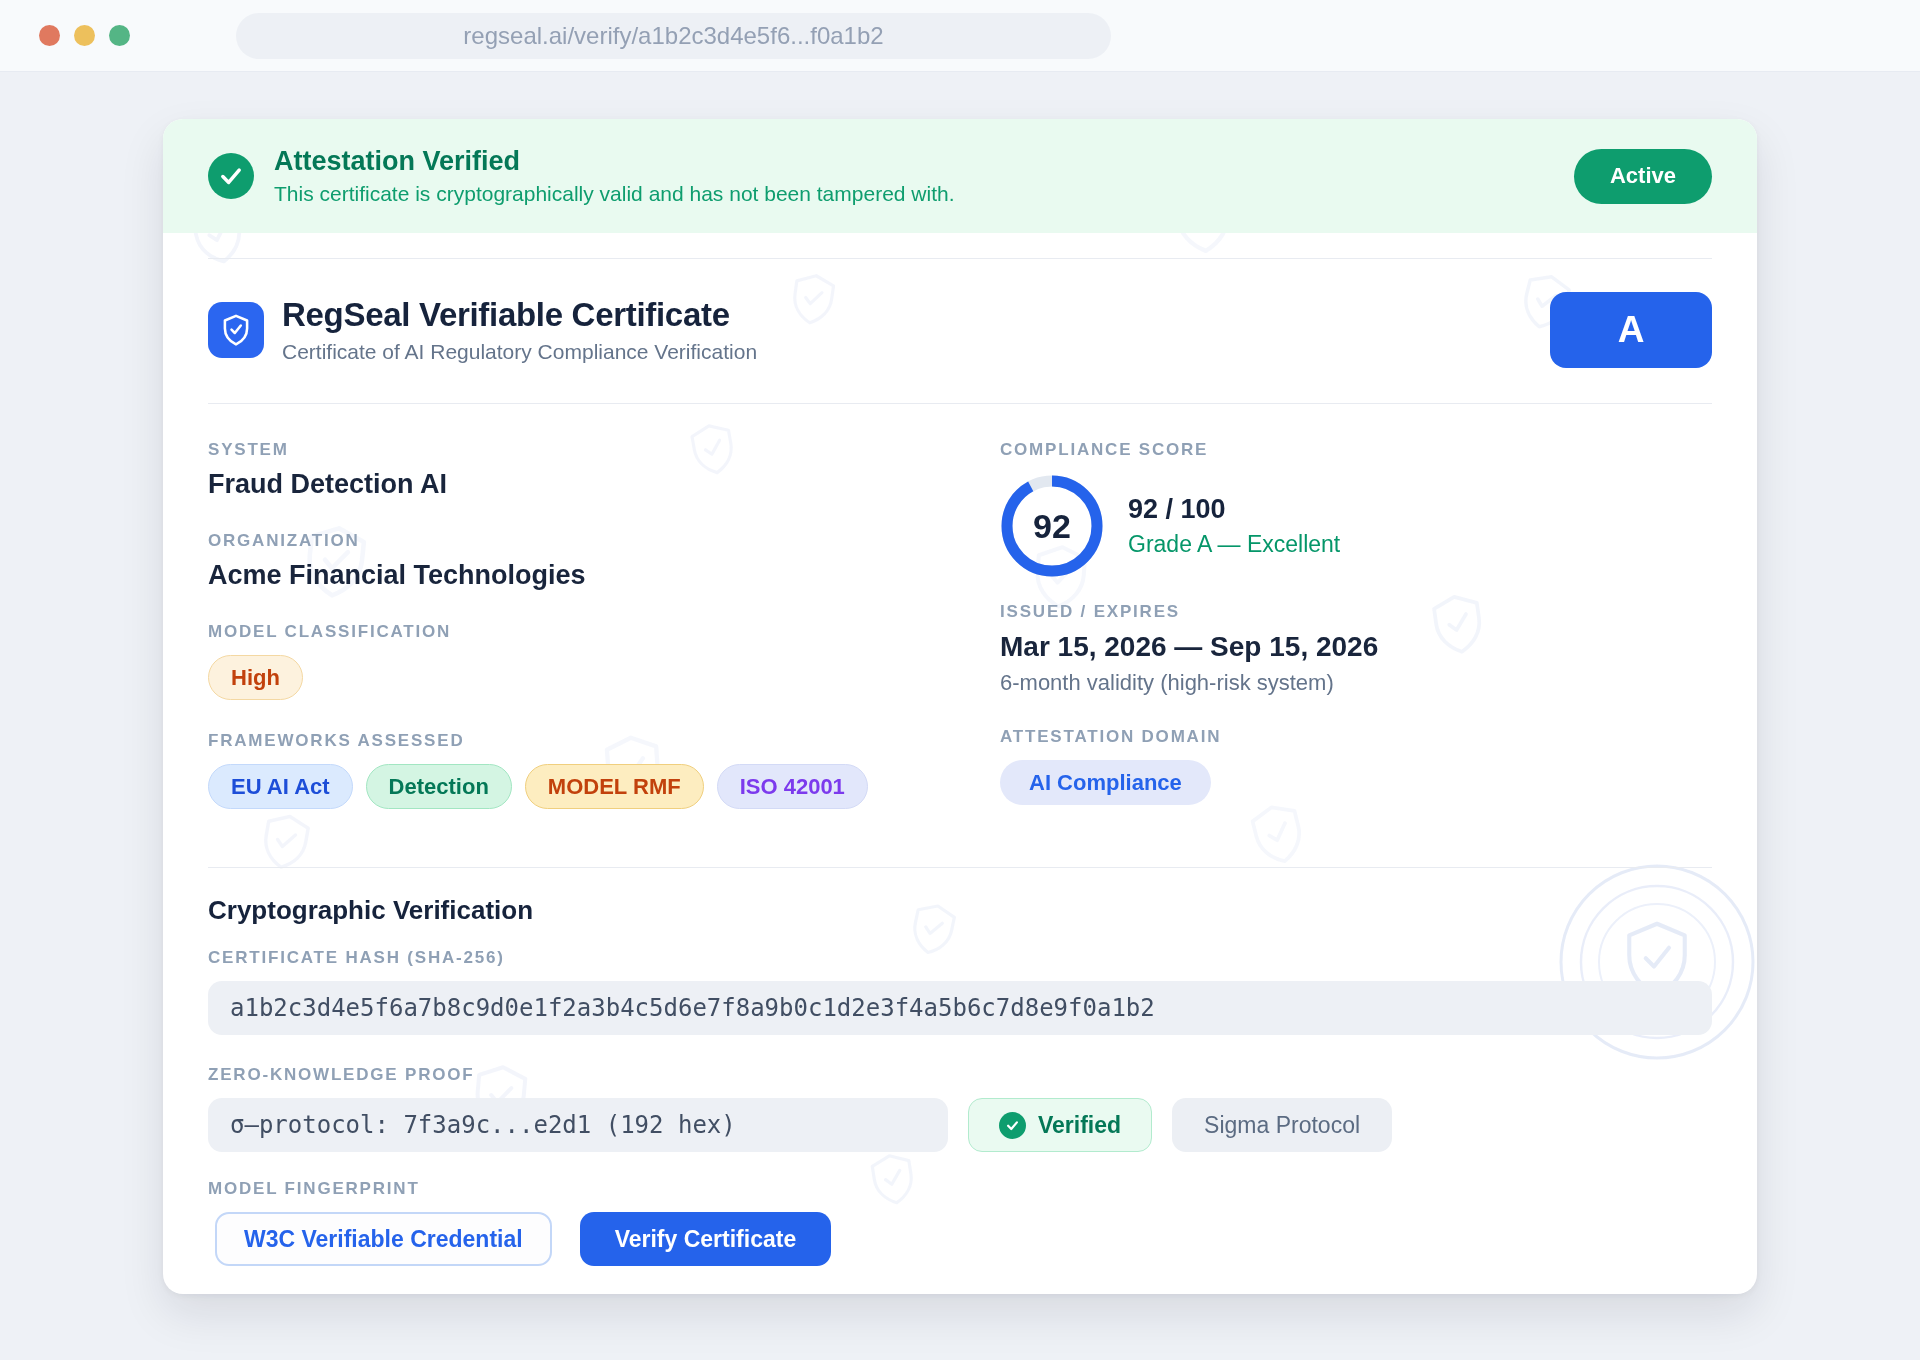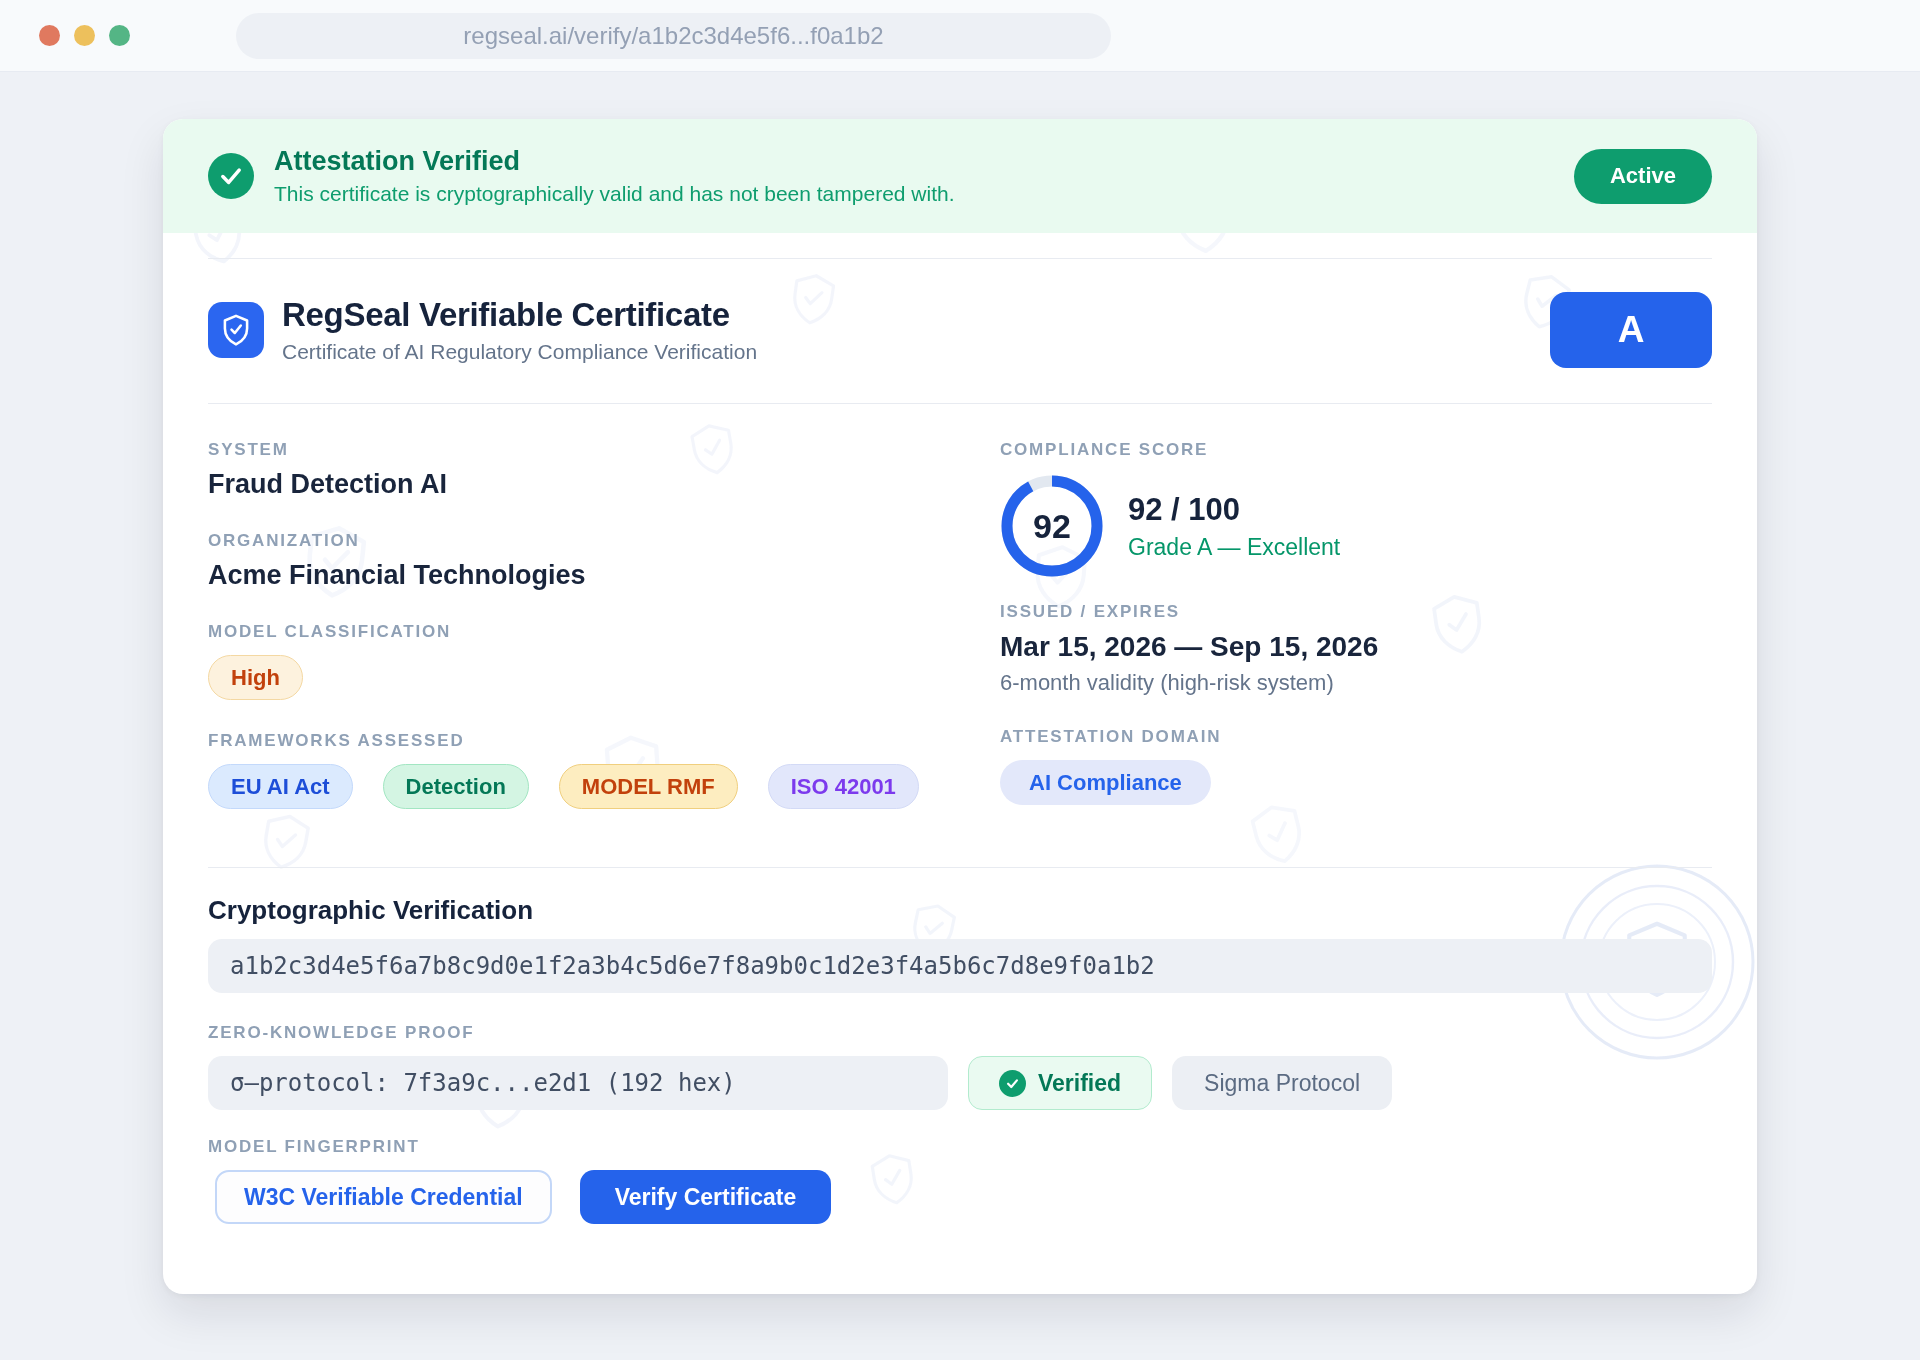--- a/index.html
+++ b/index.html
@@ -76,36 +76,36 @@
   .field-label {
     font-size:17px; font-weight:600; letter-spacing:1.8px; color:#8fa0b5;
   }
   .field-value { font-size:27px; font-weight:bold; color:#19253c; margin-top:9px; }
   .group { margin-bottom:31px; }
   .pill {
     display:inline-flex; align-items:center; font-weight:bold; font-size:22px;
     border-radius:24px; padding:0 22px; height:45px; border:1px solid transparent;
   }
   .pill-high   { background:#fdf2de; border-color:#f4d8a2; color:#c2410c; margin-top:13px; }
-  .fw-row { display:flex; gap:30px; margin-top:13px;align-items:flex-end; }
+  .fw-row { display:flex; gap:13px; margin-top:13px;align-items:flex-end; }
   .fw-blue   { background:#dbeafe; border-color:#c3d9fb; color:#1d4ed8; }
   .fw-green  { background:#d4f5e3; border-color:#a2e6c2; color:#047857; }
   .fw-amber  { background:#fdedc0; border-color:#f0cf7e; color:#c2410c; }
   .fw-purple { background:#e2e7fb; border-color:#d3daf6; color:#7c3aed; }
   .pill-domain { background:#e3e8fa; border-color:transparent; color:#2563eb; margin-top:13px; padding:0 28px; }
   
   .score-row { display:flex; align-items:center; margin-top:14px; margin-bottom:8px; }
   .ring-wrap { position:relative; width:104px; height:104px; flex:none; }
   .ring-wrap svg { position:absolute; inset:0; }
   .ring-num {
     position:absolute; inset:0; display:flex; align-items:center; justify-content:center;
     font-size:34px; font-weight:bold; color:#16233c;
   }
   .score-texts { margin-left:24px; }
-  .score-frac { font-size:31px; font-weight:bold; color:#16233c; }
+  .score-frac { font-size:27px; font-weight:bold; color:#16233c; }
   .score-grade { font-size:23px; color:#059669; margin-top:6px; }
   .validity-note { font-size:22px; color:#64748b; margin-top:7px; }
   .d3 { margin-top:27px; }
   
   .crypto-title { font-size:26px; font-weight:bold; color:#16233c; margin-top:27px; }
   .crypto-label { margin-top:22px; }
   .mono-box {
     background:#edf0f5; border-radius:14px; height:54px; display:flex; align-items:center;
     padding:12px 22px; margin-top:13px;
     font-family:"DejaVu Sans Mono", monospace; font-size:24px; color:#414e63;
@@ -306,20 +306,21 @@
               <div class="field-label">ATTESTATION DOMAIN</div>
               <div><span class="pill pill-domain">AI Compliance</span></div>
             </div>
           </div>
         </div>
 
         <div class="divider d3"></div>
 
         <div class="crypto-title">Cryptographic Verification</div>
 
+        <div class="field-label crypto-label">CERTIFICATE HASH (SHA-256)</div>
         <div class="mono-box">a1b2c3d4e5f6a7b8c9d0e1f2a3b4c5d6e7f8a9b0c1d2e3f4a5b6c7d8e9f0a1b2</div>
 
         <div class="field-label crypto-label" style="margin-top:30px">ZERO-KNOWLEDGE PROOF</div>
         <div class="row-flex">
           <div class="mono-box zkp-box">σ—protocol: 7f3a9c...e2d1 (192 hex)</div>
           <div class="badge-verified">
             <span class="mini-check">
               <svg width="15" height="15" viewBox="0 0 24 24">
                 <polyline points="5,12.5 10,17.5 19,7" fill="none" stroke="#ffffff" stroke-width="3.6" stroke-linecap="round" stroke-linejoin="round"></polyline>
               </svg>

